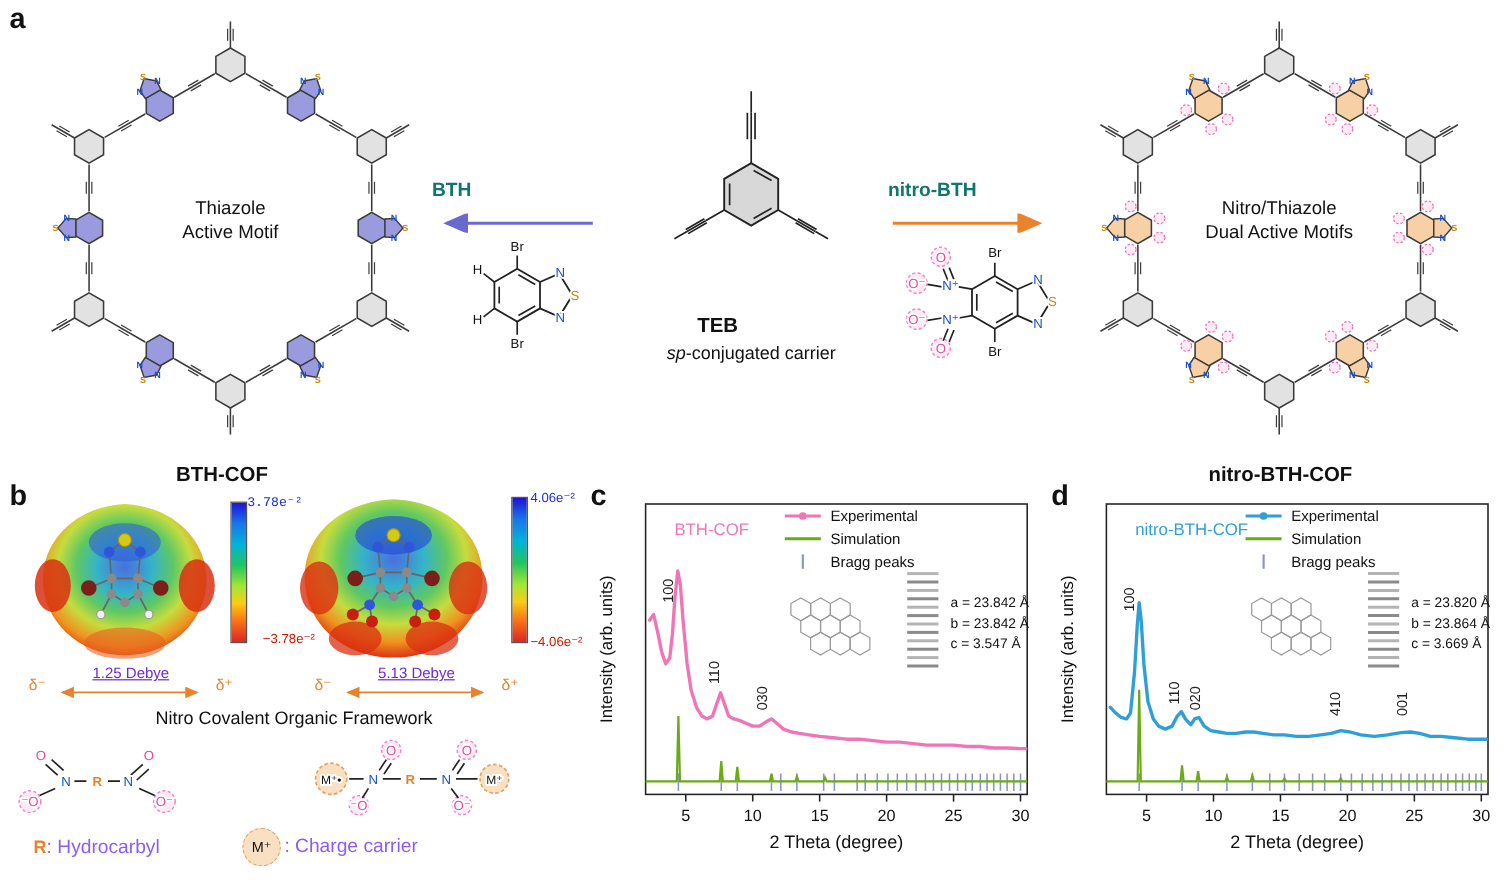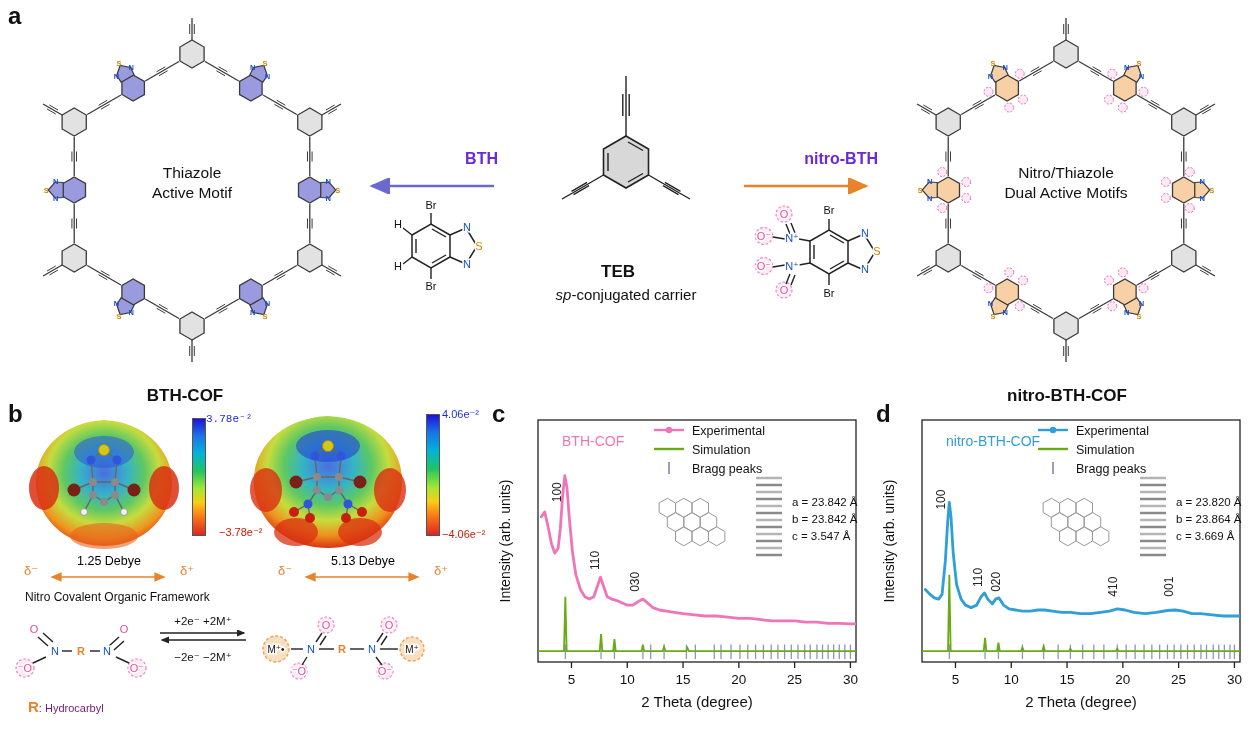--- a/index.html
+++ b/index.html
@@ -1,47 +1,47 @@
 <!DOCTYPE html>
 <html><head>
 <meta charset="utf-8">
 <style>
   html,body{margin:0;padding:0;background:#fff;}
   body{font-family:"Liberation Sans","DejaVu Sans",sans-serif;color:#111;}
   #fig{position:relative;width:1258px;height:743px;background:#fff;overflow:hidden;}
   .abs{position:absolute;}
   .plabel{position:absolute;font-size:24px;font-weight:bold;color:#111;line-height:1;}
   .cof-name{position:absolute;text-align:center;font-weight:bold;font-size:17px;color:#111;}
-  .arrow-label{position:absolute;text-align:right;font-weight:bold;font-size:16px;color:#6d28d9;}
+  .arrow-label{position:absolute;text-align:left;font-weight:bold;font-size:16px;color:#0f766e;}
   .teb-name{position:absolute;text-align:center;font-weight:bold;font-size:17px;}
   .teb-sub{position:absolute;text-align:center;font-size:15px;}
   .teb-sub i{font-style:italic;margin-top:15px;}
   svg text{font-family:"Liberation Sans","DejaVu Sans",sans-serif;}
   .bond{stroke:#222;stroke-width:1.4;}
   .ringline{fill:none;stroke:#222;stroke-width:1.5;}
   .at{font-size:11px;text-anchor:middle;paint-order:stroke;stroke:#fff;stroke-width:3px;}
   .atk{fill:#111;}
   .n{fill:#1a50cc;}
   .s{fill:#c8870a;}
   .o{fill:#e8489c;}
   .r{fill:#e8832c;font-weight:bold;}
   .m{fill:#111;font-size:10px;}
   .odash{fill:#fdeaf5;stroke:#f080c8;stroke-dasharray:2.5 2;stroke-width:1.2;}
   .mdash{fill:#fae0c2;stroke:#e8a35a;stroke-dasharray:3 2;stroke-width:1.4;}
   .cbar{position:absolute;width:12px;border:1px solid #555;
     background:linear-gradient(to bottom,#2012d8 0%,#1976e8 15%,#00b4d8 30%,#22c55e 45%,#a3e635 60%,#facc15 72%,#f97316 85%,#dc2626 100%);}
   .scale-top{position:absolute;font-size:11px;color:#2030d8;}
   .scale-bot{position:absolute;font-size:11px;color:#cc1800;}
   .dipole{position:absolute;height:34px;}
-  .dipole-value{position:absolute;left:0;right:0;top:0;text-align:center;font-size:12.5px;color:#000000;}
+  .dipole-value{position:absolute;left:0;right:0;top:0;text-align:center;font-size:12.5px;color:#6d28d9;text-decoration:underline;}
   .delta{position:absolute;top:9px;font-size:13px;color:#e8832c;}
-  .fw-title{position:absolute;text-align:left;font-size:12px;color:#111;}
+  .fw-title{position:absolute;text-align:center;font-size:15px;color:#111;}
   .eq-label{font-size:11.5px;text-align:center;color:#111;white-space:nowrap;}
   .r-sym{color:#e8832c;font-weight:bold;font-size:15px;}
-  .leg-text{font-size:11px;color:#701a75;vertical-align:middle;}
+  .leg-text{font-size:16px;color:#8b5cf6;vertical-align:middle;}
   .m-circle{display:inline-block;width:30px;height:30px;line-height:30px;text-align:center;
     border:1.6px dashed #e8a35a;background:#fae0c2;border-radius:50%;font-size:12px;vertical-align:middle;margin-right:3px;color:#111;}
 </style>
 </head>
 <body>
 
 <div id="fig">
 
   <div class="plabel" style="left:8px;top:4px;">a</div>
 
@@ -184,21 +184,21 @@
     <line class="bond" x1="32" y1="172" x2="16.5" y2="181"></line>
     <line class="bond" x1="33" y1="173.7" x2="17.5" y2="182.7"></line>
     <line class="bond" x1="31" y1="170.3" x2="15.5" y2="179.3"></line>
     <line class="bond" x1="16.5" y1="181" x2="6" y2="187"></line>
     <line class="bond" x1="92.5" y1="163" x2="108" y2="172"></line>
     <line class="bond" x1="108" y1="172" x2="123.5" y2="181"></line>
     <line class="bond" x1="107" y1="173.7" x2="122.5" y2="182.7"></line>
     <line class="bond" x1="109" y1="170.3" x2="124.5" y2="179.3"></line>
     <line class="bond" x1="123.5" y1="181" x2="134" y2="187"></line>
   </svg>
-  <div class="teb-name" style="left:548px;top:262px;width:140px;">TEB</div>
+  <div class="teb-name" style="left:528px;top:262px;width:140px;">TEB</div>
   <div class="teb-sub" style="left:516px;top:286px;width:220px;"><i>sp</i><span>-conjugated carrier</span></div>
 
   <svg class="abs" style="left:740px;top:178px;" width="138" height="16" viewBox="0 0 138 16">
     <defs>
       <marker id="ah2" markerWidth="9" markerHeight="8" refX="7" refY="3.5" orient="auto">
         <path d="M0,0 L8,3.5 L0,7 Z" fill="#e8832c"></path>
       </marker>
     </defs>
     <line x1="4" y1="8" x2="126" y2="8" stroke-width="2.6" marker-end="url(#ah2)" stroke="#e8832c"></line>
   </svg>
@@ -469,21 +469,21 @@
     <circle cx="72" cy="96" r="4.5" fill="#2f55dd"></circle>
     <circle cx="112" cy="96" r="4.5" fill="#2f55dd"></circle>
     <circle cx="58" cy="104" r="5" fill="#c82010"></circle>
     <circle cx="74" cy="110" r="5" fill="#c82010"></circle>
     <circle cx="110" cy="110" r="5" fill="#c82010"></circle>
     <circle cx="126" cy="104" r="5" fill="#c82010"></circle>
   </svg>
   <div class="cbar" style="left:426px;top:414px;height:120px;"></div>
   <div class="scale-top" style="left:442px;top:408px;text-align:right;">4.06e⁻²</div>
   <div class="scale-bot" style="left:442px;top:528px;">−4.06e⁻²</div>
-  <div class="dipole" style="left:262px;top:554px;width:170px;margin-left:16px;">
+  <div class="dipole" style="left:262px;top:554px;width:170px;">
     <div class="dipole-value">5.13 Debye</div>
     <span class="delta" style="left:0;">δ⁻</span>
     <span class="delta" style="right:0;">δ⁺</span>
     <svg class="abs" style="left:20px;top:17px;" width="128" height="12">
       <defs>
           <marker id="dm2" markerWidth="8" markerHeight="7" refX="6" refY="3" orient="auto-start-reverse">
             <path d="M0,0 L7,3 L0,6 Z" fill="#e8832c"></path>
           </marker>
         </defs>
       <line x1="8" y1="6" x2="120" y2="6" stroke="#e8832c" stroke-width="1.6" marker-start="url(#dm2)" marker-end="url(#dm2)"></line>
@@ -505,33 +505,20 @@
     <line class="bond" x1="104" y1="41" x2="117" y2="47"></line>
     <text class="at o" x="22" y="17">O</text>
     <text class="at n" x="43" y="39">N</text>
     <text class="at o" x="13" y="56">⁻O</text>
     <text class="at r" x="69" y="39">R</text>
     <text class="at n" x="95" y="39">N</text>
     <text class="at o" x="112" y="17">O</text>
     <text class="at o" x="125" y="56">O⁻</text>
   </svg>
 
-  <div class="abs" style="left:152px;top:614px;width:102px;">
-    <div class="eq-label">+2e⁻  +2M⁺</div>
-    <svg width="102" height="18">
-      <defs>
-          <marker id="eqr" markerWidth="8" markerHeight="7" refX="5" refY="2.5" orient="auto">
-            <path d="M0,0 L6,2.5 L0,5 Z" fill="#222"></path>
-          </marker>
-        </defs>
-      <line x1="8" y1="5" x2="92" y2="5" stroke="#222" stroke-width="1.4" marker-end="url(#eqr)"></line>
-      <line x1="94" y1="12" x2="10" y2="12" stroke="#222" stroke-width="1.4" marker-end="url(#eqr)"></line>
-    </svg>
-    <div class="eq-label">−2e⁻  −2M⁺</div>
-  </div>
 
   <svg class="abs" style="left:258px;top:612px;" width="200" height="68" viewBox="0 0 200 68">
     <circle class="mdash" cx="18" cy="37" r="13"></circle>
     <circle class="mdash" cx="154" cy="37" r="12"></circle>
     <circle class="odash" cx="68" cy="13" r="8"></circle>
     <circle class="odash" cx="41" cy="59" r="8"></circle>
     <circle class="odash" cx="131" cy="13" r="8"></circle>
     <circle class="odash" cx="127" cy="59" r="8"></circle>
     <line class="bond" x1="33" y1="37" x2="45" y2="37"></line>
     <line class="bond" x1="58" y1="30" x2="64" y2="21"></line>
@@ -549,20 +536,23 @@
     <text class="at o" x="41" y="63">⁻O</text>
     <text class="at r" x="84" y="41">R</text>
     <text class="at n" x="114" y="41">N</text>
     <text class="at o" x="131" y="17">O</text>
     <text class="at o" x="127" y="63">O⁻</text>
     <text class="at m" x="154" y="41">M⁺</text>
   </svg>
 
   <div class="abs" style="left:28px;top:698px;">
     <span class="r-sym">R</span><span class="leg-text">: Hydrocarbyl</span>
+  </div>
+  <div class="abs" style="left:202px;top:690px;">
+    <span class="m-circle">M⁺</span><span class="leg-text">: Charge carrier</span>
   </div>
 
   <div class="plabel" style="left:492px;top:402px;">c</div>
   <svg id="chart-c" class="abs" style="left:496px;top:410px;" width="372" height="330" viewBox="0 0 372 330">
       <rect x="42" y="10" width="318" height="242" fill="none" stroke="#222" stroke-width="1.3"></rect>
       <line x1="75.47368421052632" y1="252" x2="75.47368421052632" y2="258" stroke="#222" stroke-width="1.3"></line>
       <text x="75.47368421052632" y="274" font-size="13.5" fill="#111" text-anchor="middle">5</text>
       <line x1="131.26315789473682" y1="252" x2="131.26315789473682" y2="258" stroke="#222" stroke-width="1.3"></line>
       <text x="131.26315789473682" y="274" font-size="13.5" fill="#111" text-anchor="middle">10</text>
       <line x1="187.05263157894737" y1="252" x2="187.05263157894737" y2="258" stroke="#222" stroke-width="1.3"></line>

